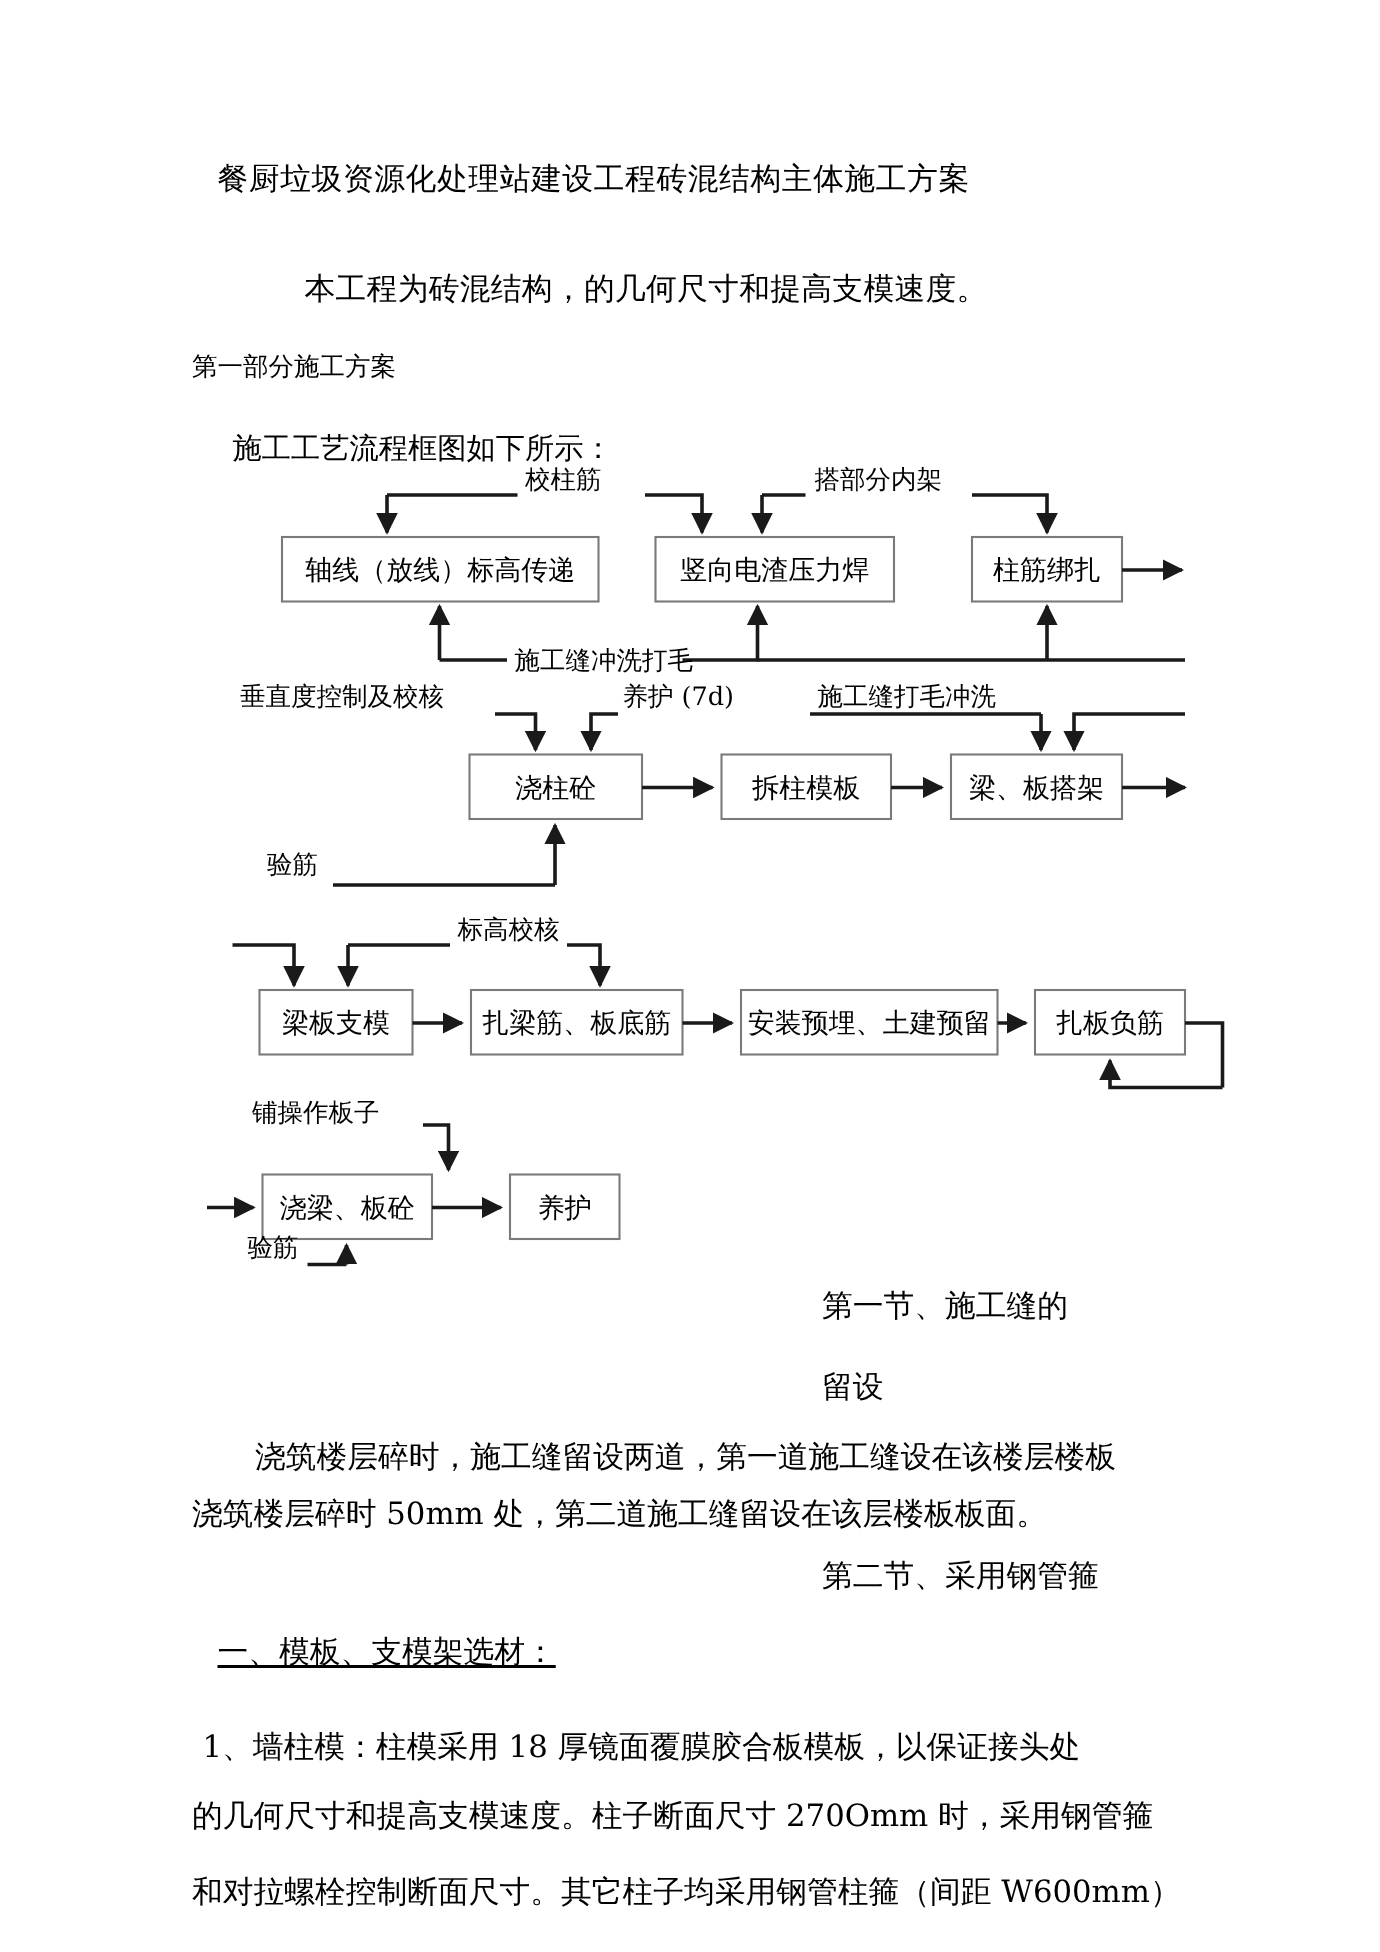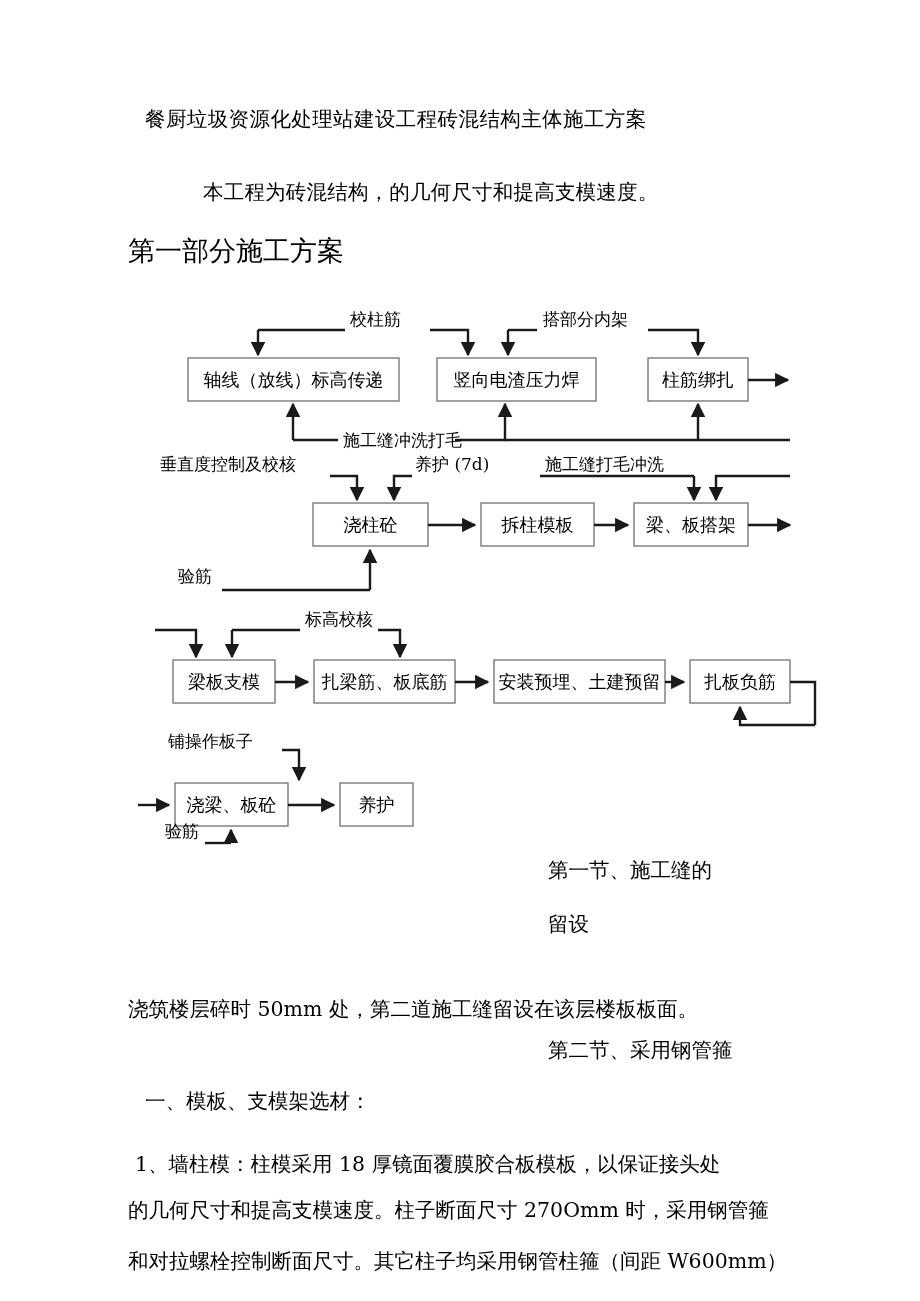--- a/index.html
+++ b/index.html
@@ -35,21 +35,21 @@
     left: 203px;
     top: 178px;
     font-size: 20.5px;
     letter-spacing: 0.2px;
     white-space: nowrap;
   }
   .part-heading {
     position: absolute;
     left: 128px;
     top: 233px;
-    font-size: 27px;
+    font-size: 17px;
     white-space: nowrap;
   }
   .flow-intro {
     position: absolute;
     left: 155px;
     top: 285px;
     font-size: 19.5px;
     white-space: nowrap;
   }
 
@@ -92,33 +92,34 @@
   .sec1-l2 { left: 548px; top: 910px; }
   .sec2 { left: 548px; top: 1036px; }
 
   .body-par {
     position: absolute;
     font-size: 20.5px;
     white-space: nowrap;
   }
   .par1-l1 { left: 170px; top: 957px; }
   .par1-l2 { left: 128px; top: 995px; }
-  .par2 { left: 145px; top: 1087px; }
+  .par2 { left: 145px; top: 1087px; text-decoration: underline; }
   .par3-l1 { left: 135px; top: 1150px; }
   .par3-l2 { left: 128px; top: 1196px; }
   .par3-l3 { left: 128px; top: 1247px; }
 </style>
 </head>
 <body>
 
 <div class="page">
 
   <div class="doc-title">餐厨垃圾资源化处理站建设工程砖混结构主体施工方案</div>
   <div class="intro-line">本工程为砖混结构，的几何尺寸和提高支模速度。</div>
   <div class="part-heading">第一部分施工方案</div>
+  <div class="flow-intro">施工工艺流程框图如下所示：</div>
 
   <div class="flowchart">
     <svg width="920" height="545" viewBox="0 0 920 545" xmlns="http://www.w3.org/2000/svg">
       <defs>
         <marker id="arrow" viewBox="0 0 10 10" refX="9" refY="5" markerWidth="6" markerHeight="6" orient="auto-start-reverse">
           <path d="M 0 0 L 10 5 L 0 10 z" fill="#1a1a1a"></path>
         </marker>
       </defs>
 
       <path class="fc-line" d="M 258 30 L 258 55" marker-end="url(#arrow)"></path>
@@ -219,20 +220,21 @@
 
       <path class="fc-line" d="M 231 543 L 231 530" marker-end="url(#arrow)"></path>
       <path class="fc-line" d="M 231 543 L 205 543"></path>
       <text class="fc-edge-label" x="165" y="537">验筋</text>
     </svg>
   </div>
 
   <div class="sec-heading sec1-l1">第一节、施工缝的</div>
   <div class="sec-heading sec1-l2">留设</div>
 
+  <div class="body-par par1-l1">浇筑楼层碎时，施工缝留设两道，第一道施工缝设在该楼层楼板</div>
   <div class="body-par par1-l2">浇筑楼层碎时 50mm 处，第二道施工缝留设在该层楼板板面。</div>
 
   <div class="sec-heading sec2">第二节、采用钢管箍</div>
 
   <div class="body-par par2">一、模板、支模架选材：</div>
 
   <div class="body-par par3-l1">1、墙柱模：柱模采用 18 厚镜面覆膜胶合板模板，以保证接头处</div>
   <div class="body-par par3-l2">的几何尺寸和提高支模速度。柱子断面尺寸 270Omm 时，采用钢管箍</div>
   <div class="body-par par3-l3">和对拉螺栓控制断面尺寸。其它柱子均采用钢管柱箍（间距 W600mm）</div>
 

